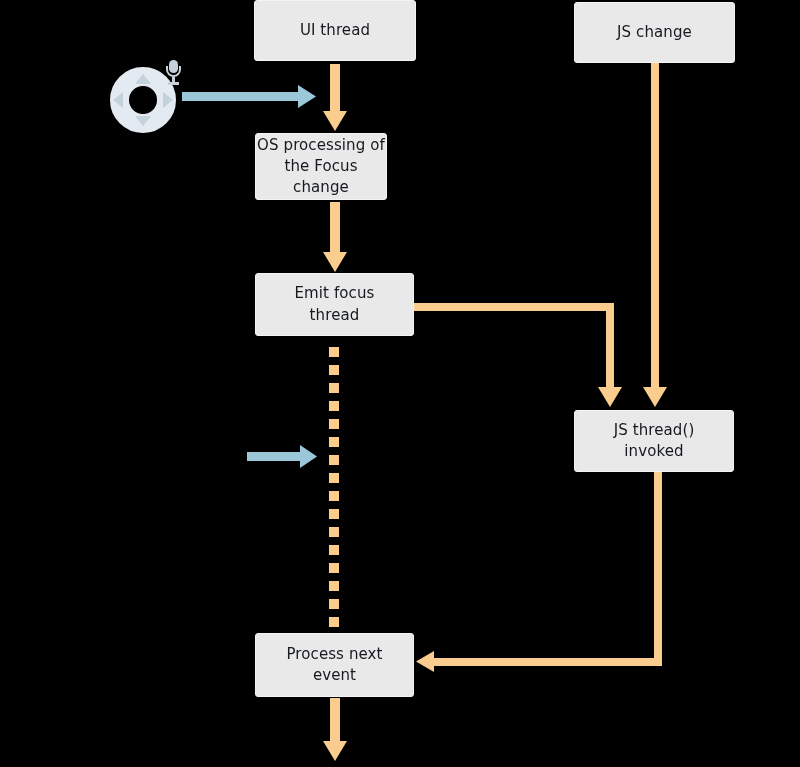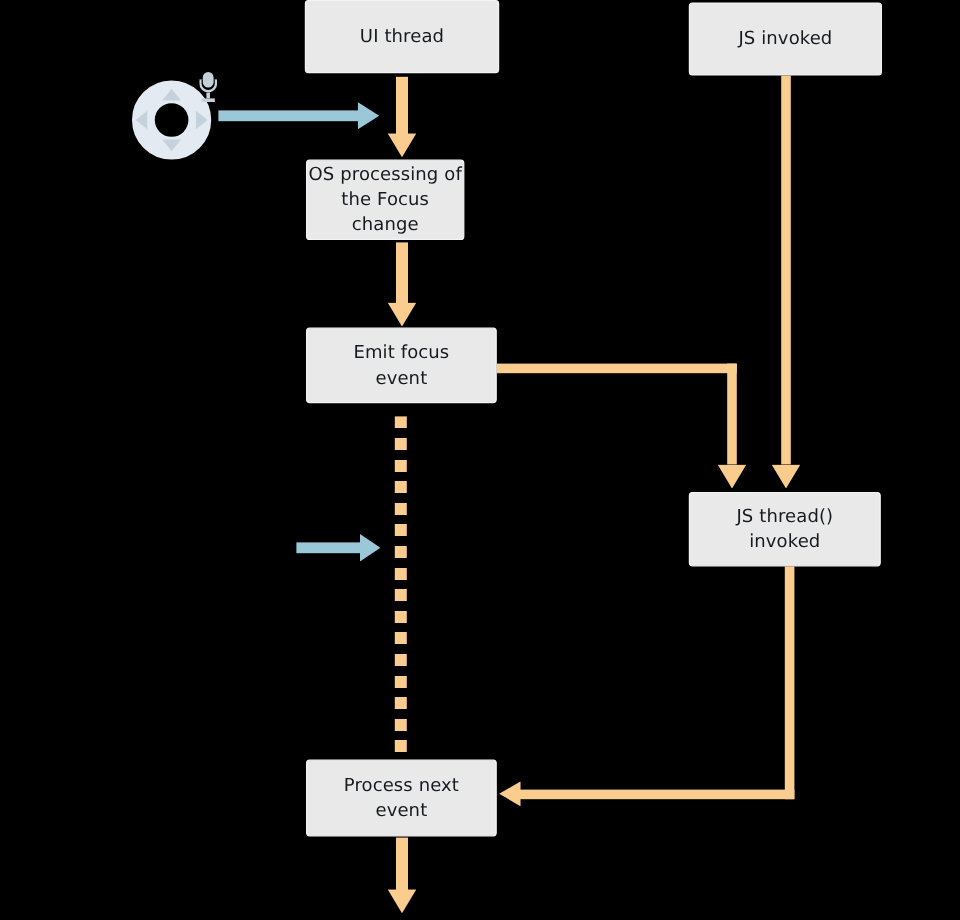--- a/index.html
+++ b/index.html
@@ -46,30 +46,30 @@
 </style>
 </head>
 <body>
 
 <div id="stage">
 
   <div class="node" style="left:254px;top:0;width:162px;height:61px;">
     <span class="lbl">UI thread</span>
   </div>
   <div class="node" style="left:574px;top:2px;width:161px;height:61px;">
-    <span class="lbl">JS invoked</span>
+    <span class="lbl">JS change</span>
   </div>
 
   <div class="node" style="left:255px;top:133px;width:132px;height:67px;">
     <span class="lbl">OS processing of
 the Focus change</span>
   </div>
   <div class="node" style="left:255px;top:273px;width:159px;height:63px;">
     <span class="lbl">Emit focus
-event</span>
+thread</span>
   </div>
   <div class="node" style="left:574px;top:410px;width:160px;height:62px;">
     <span class="lbl">JS thread()
 invoked</span>
   </div>
   <div class="node" style="left:255px;top:633px;width:159px;height:64px;">
     <span class="lbl">Process next
 event</span>
   </div>
 

